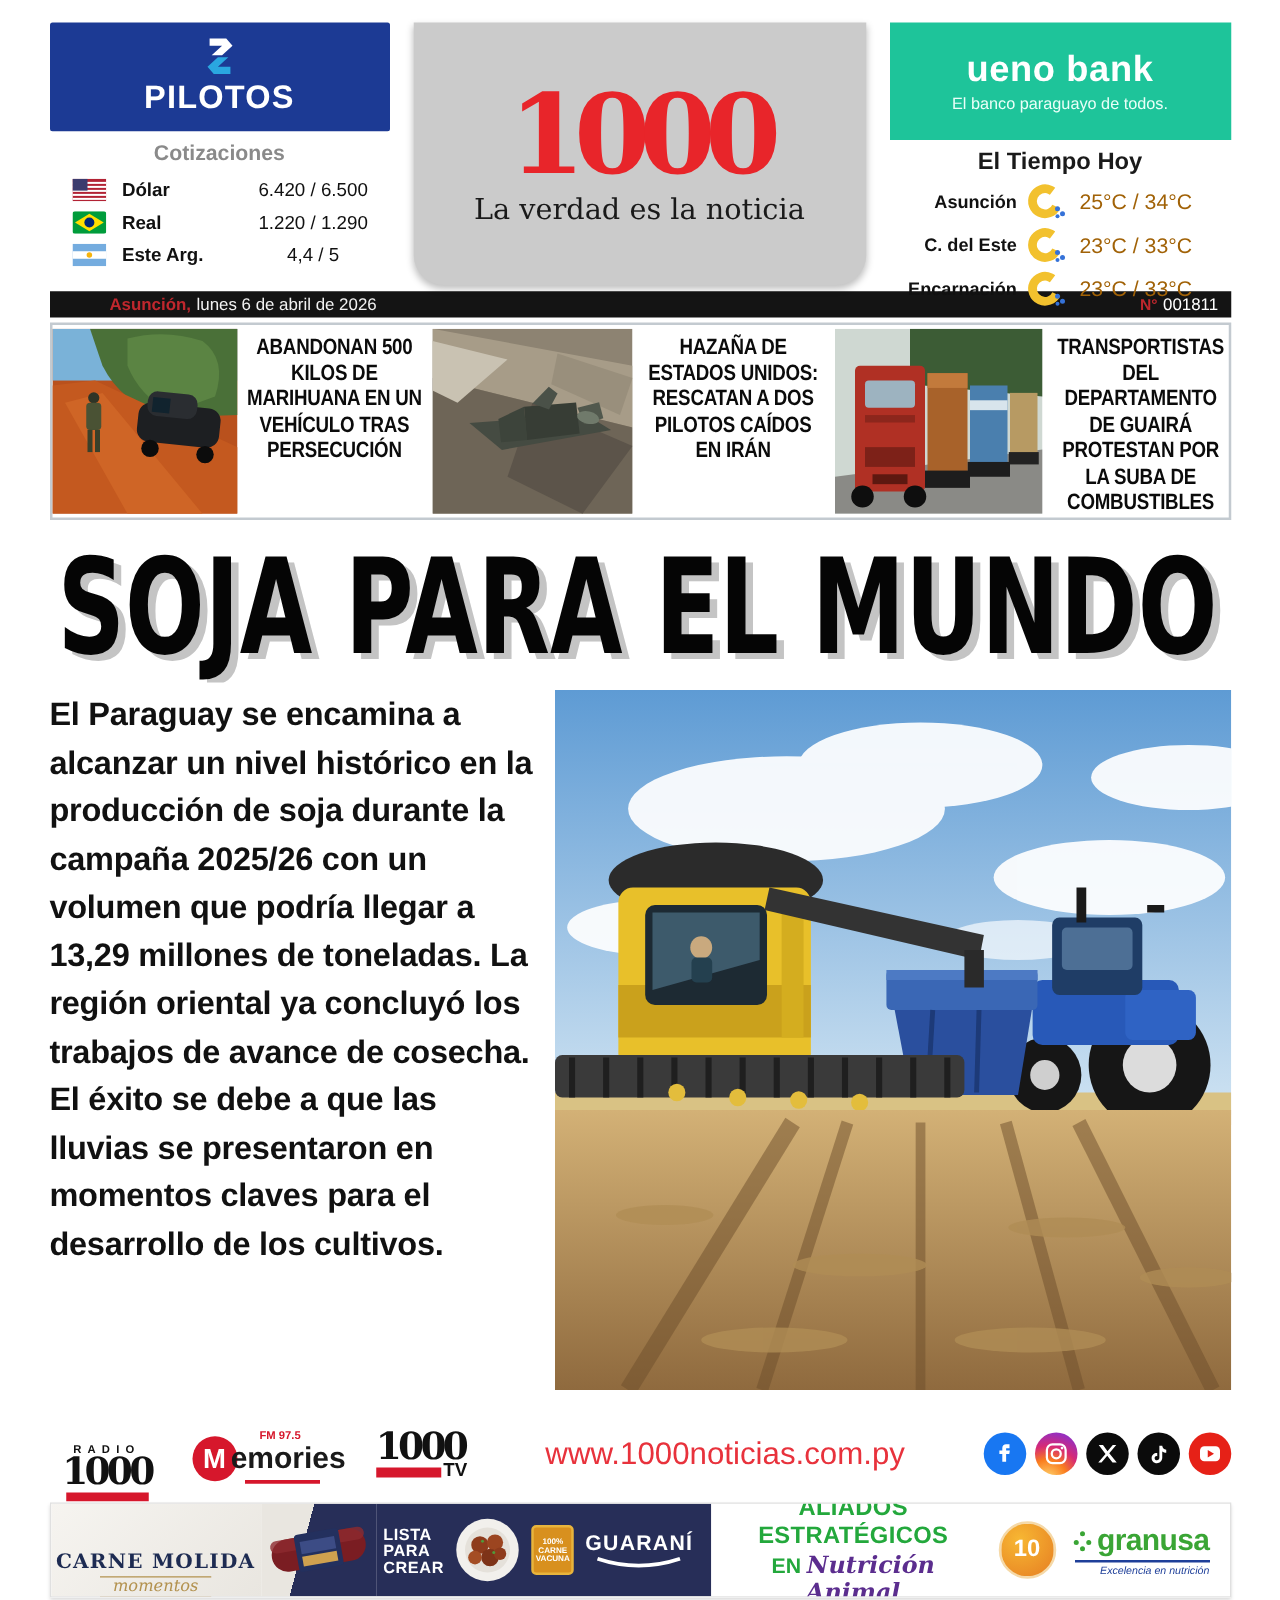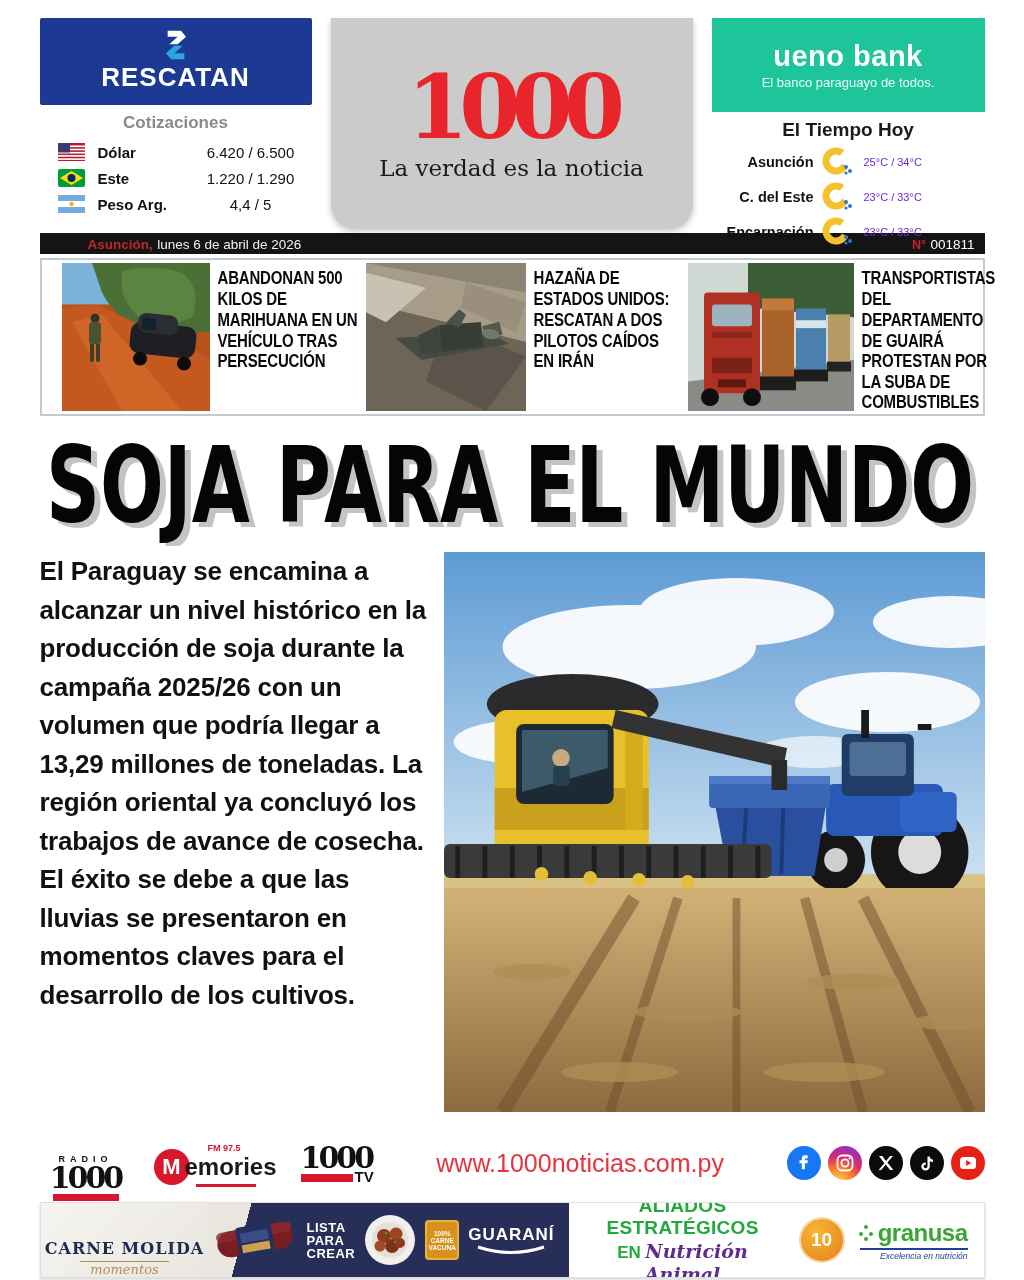--- a/index.html
+++ b/index.html
@@ -23,31 +23,31 @@
   .logo-bar span { color:#fff; font-family:"DejaVu Serif", serif; font-size:27px; letter-spacing:2px; }
   .logo-tagline { font-family:"DejaVu Serif", serif; font-size:23px; color:#1a1a1a; margin-top:6px; }
 
   .mh-right { width:273px; }
   .ueno-box { background:#1ec49a; height:94px; display:flex; flex-direction:column; align-items:center; justify-content:center; }
   .ueno-name { color:#fff; font-weight:bold; font-size:29px; letter-spacing:.5px; }
   .ueno-tagline { color:#eafff8; font-size:13px; margin-top:2px; }
   .tiempo-title { text-align:center; font-weight:bold; font-size:19px; color:#1a1a1a; margin:7px 0 3px; }
   .tiempo-row { display:grid; grid-template-columns:108px 44px 1fr; align-items:center; height:35px; }
   .tiempo-city { font-weight:bold; font-size:14.5px; color:#111; text-align:right; padding-right:6px; }
-  .tiempo-temps { font-size:11px; color:#6d28d9; }
+  .tiempo-temps { font-size:17px; color:#a16207; }
 
   
   .datebar { margin-top:3px; height:21px; background:#141414; display:flex; align-items:center; justify-content:space-between; padding:0 10px 0 48px; }
   .datebar .city { color:#c0272d; font-size:13.5px; font-weight:bold; }
   .datebar .date { color:#f2f2f2; font-size:13.5px; }
   .datebar .issue-label { color:#c0272d; font-size:12.5px; font-weight:bold; }
   .datebar .issue-num { color:#fff; font-size:13.5px; }
 
   
-  .news-strip { margin-top:4px; border:2px solid #c3cad0; background:#fff; height:158px; display:flex; gap:8px; padding:3px 20px; }
+  .news-strip { margin-top:4px; border:2px solid #c3cad0; background:#fff; height:158px; display:flex; gap:8px; padding:3px 0;text-align:center; }
   .news-img { height:100%; flex:0 0 auto; }
   .news-img svg { display:block; height:100%; width:100%; }
   .news-headline { flex:0 0 auto; font-weight:800; font-size:15px; line-height:1.17; letter-spacing:-.2px; color:#0b0b0b; text-transform:uppercase; padding-top:4px; transform:scaleY(1.18); transform-origin:top left; }
 
   
   .main-headline { margin-top:12px; }
   .main-headline svg { display:block; }
 
   
   .article { display:flex; gap:12px; margin-top:6px; }
@@ -106,21 +106,21 @@
   <div class="content">
 
     <div class="masthead">
 
       <div class="mh-left">
         <div class="britimp-box">
           <svg width="34" height="30" viewBox="0 0 40 36">
             <path d="M10 1 L26 1 L32 8 L22 17 L12 17 L22 8 L10 8 Z" fill="#ffffff"></path>
             <path d="M30 35 L14 35 L8 28 L18 19 L28 19 L18 28 L30 28 Z" fill="#2aa7e0"></path>
           </svg>
-          <div class="britimp-name">RESCATAN</div>
+          <div class="britimp-name">PILOTOS</div>
         </div>
         <div class="cotiz-title">Cotizaciones</div>
         <div class="cotiz-row">
           <svg width="27" height="18" viewBox="0 0 27 18">
             <rect width="27" height="18" fill="#b22234"></rect>
             <g fill="#fff">
                 <rect y="2.5" width="27" height="1.6"></rect>
                 <rect y="5.7" width="27" height="1.6"></rect>
                 <rect y="8.9" width="27" height="1.6"></rect>
                 <rect y="12.1" width="27" height="1.6"></rect>
@@ -130,30 +130,30 @@
           </svg>
           <div class="cotiz-label">Dólar</div>
           <div class="cotiz-value">6.420 / 6.500</div>
         </div>
         <div class="cotiz-row">
           <svg width="27" height="18" viewBox="0 0 27 18">
             <rect width="27" height="18" rx="2" fill="#009c3b"></rect>
             <polygon points="13.5,2 25,9 13.5,16 2,9" fill="#ffdf00"></polygon>
             <circle cx="13.5" cy="9" r="4" fill="#002776"></circle>
           </svg>
-          <div class="cotiz-label">Este</div>
+          <div class="cotiz-label">Real</div>
           <div class="cotiz-value">1.220 / 1.290</div>
         </div>
         <div class="cotiz-row">
           <svg width="27" height="18" viewBox="0 0 27 18">
             <rect width="27" height="18" fill="#74acdf"></rect>
             <rect y="6" width="27" height="6" fill="#ffffff"></rect>
             <circle cx="13.5" cy="9" r="2.2" fill="#f6b40e"></circle>
           </svg>
-          <div class="cotiz-label">Peso Arg.</div>
+          <div class="cotiz-label">Este Arg.</div>
           <div class="cotiz-value">4,4 / 5</div>
         </div>
       </div>
 
       <div class="mh-center">
         <div class="logo-1000">1000</div>
         <div class="logo-tagline">La verdad es la noticia</div>
       </div>
 
       <div class="mh-right">

